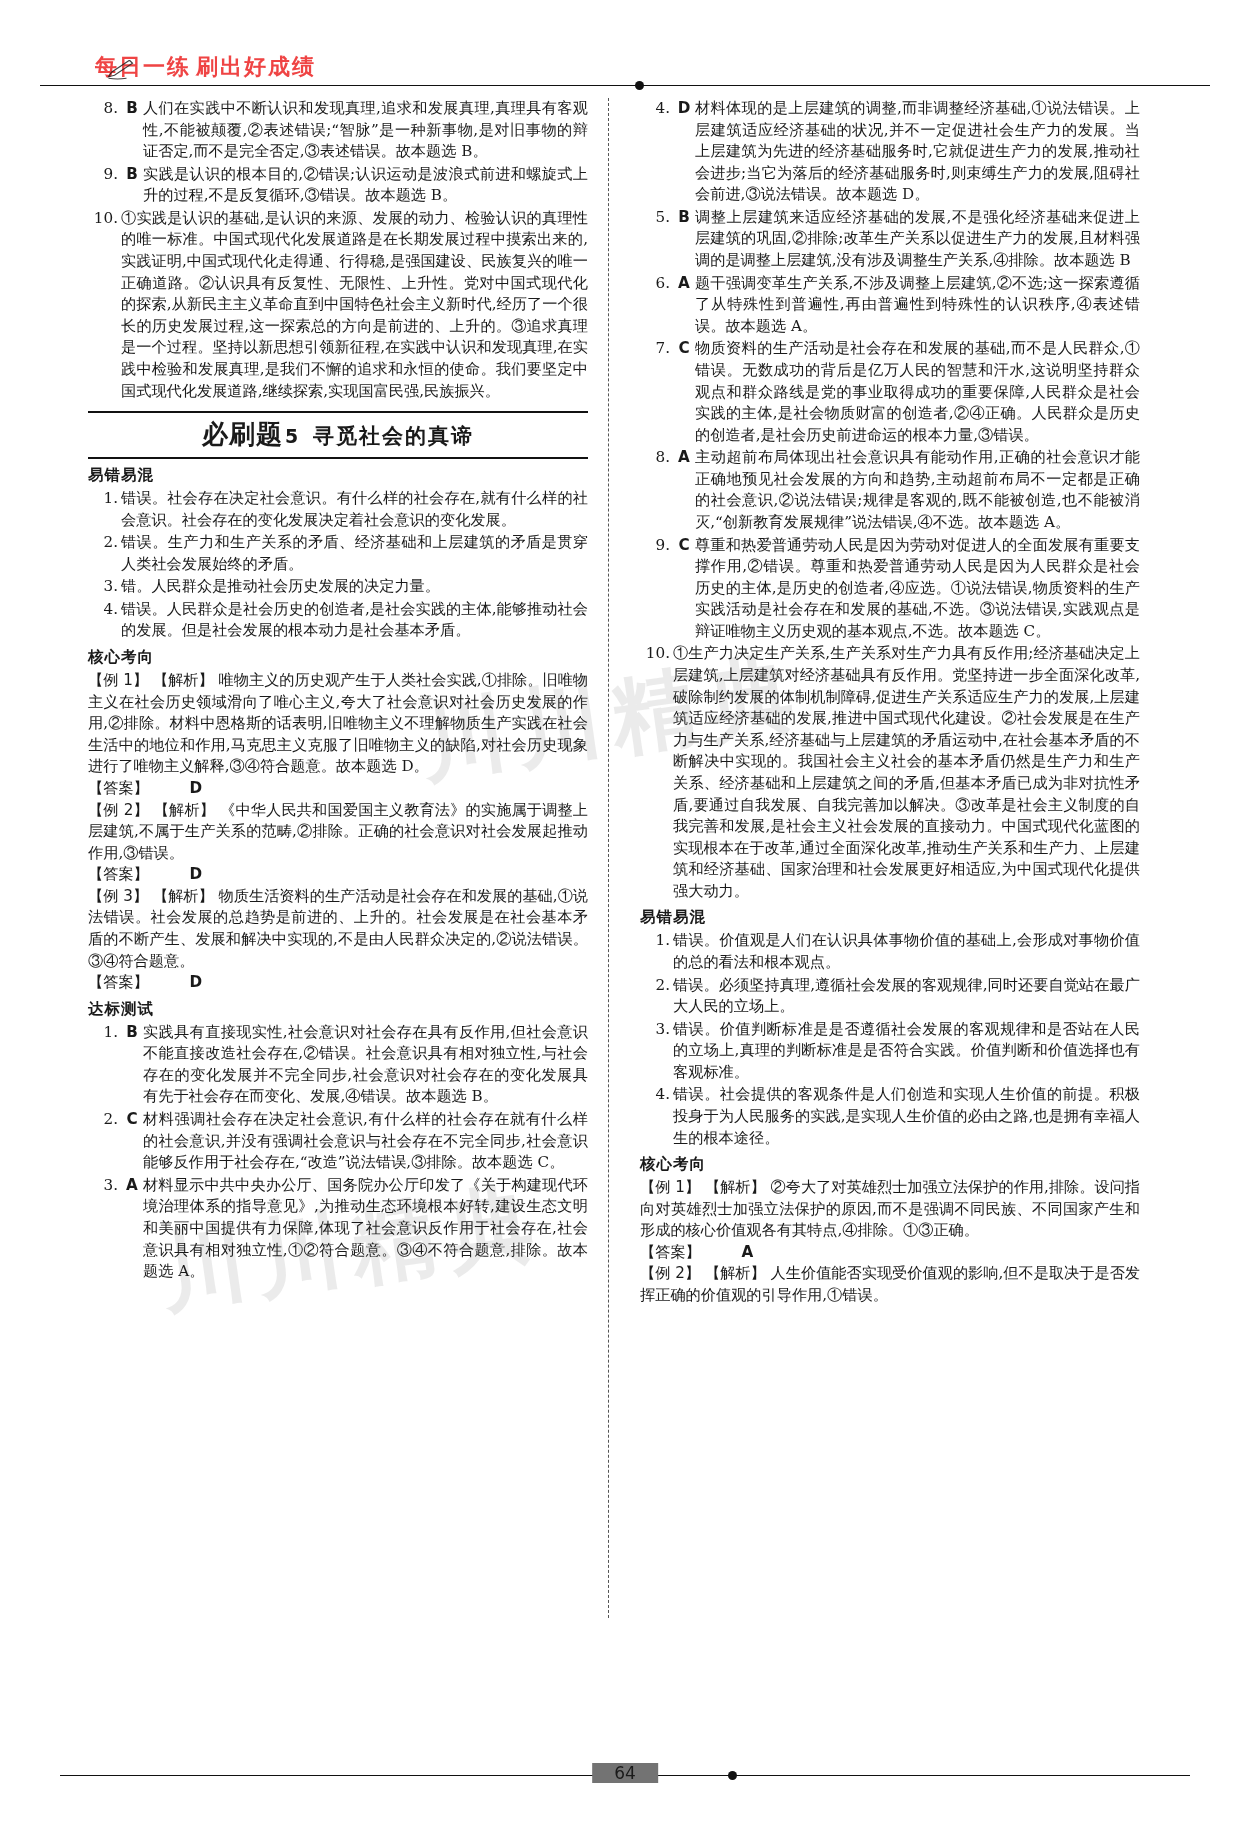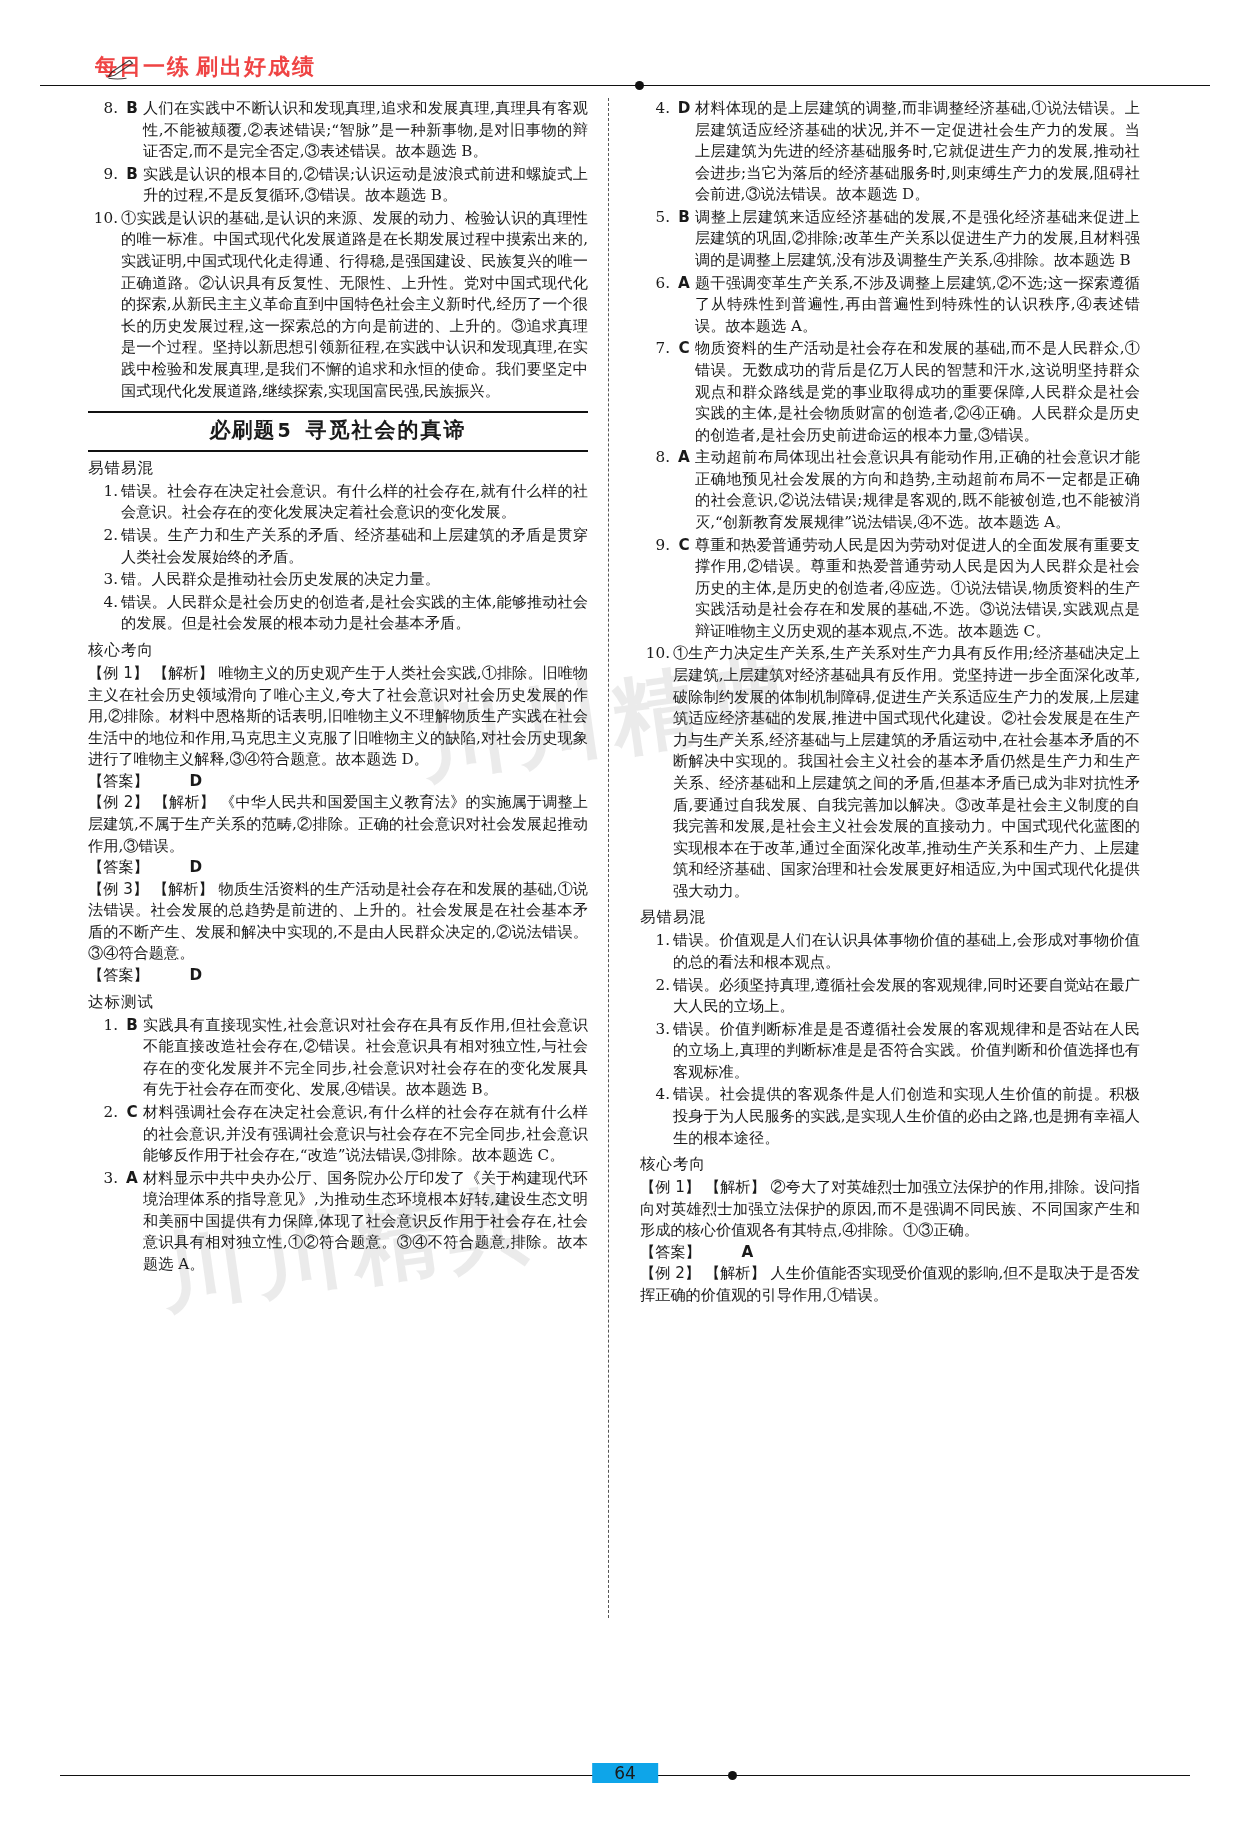--- a/index.html
+++ b/index.html
@@ -112,28 +112,28 @@
     text-align: center;
     font-family: "DejaVu Sans", "Liberation Sans", sans-serif;
     font-weight: bold;
     font-size: 20px;
     letter-spacing: 1px;
     border-top: 2.5px solid #111;
     border-bottom: 2.5px solid #111;
     padding: 3px 0 4px 0;
     position: relative;
   }
-  .banner .b-label { font-size: 21px; }
+  .banner .b-label { font-size: 26px; }
   .banner .b-num { font-size: 19px; padding: 0 14px 0 2px; }
   .banner .b-title { font-size: 21px; letter-spacing: 2px; }
 
   
   .subhead {
     font-family: "DejaVu Sans", "Liberation Sans", sans-serif;
-    font-weight: normal;
+    font-weight: bold;
     font-size: 15.5px;
     margin: 4px 0 2px 0;
     letter-spacing: 1px;
   }
 
   
   .ex-line {
     text-align: justify;
     text-justify: inter-ideograph;
   }
@@ -164,21 +164,21 @@
     left: 0;
     right: 0;
     top: 12px;
     border-top: 1.5px solid #111;
   }
   .footer-page {
     position: absolute;
     left: 50%;
     transform: translateX(-50%);
     top: 0px;
-    background: #0ea5e9;
+    background: #737373;
     padding: 0 22px;
     font-size: 17px;
     font-family: "DejaVu Sans", "Liberation Sans", sans-serif;
   }
   .footer-dot {
     position: absolute;
     width: 9px;
     height: 9px;
     border-radius: 50%;
     background: #111;

